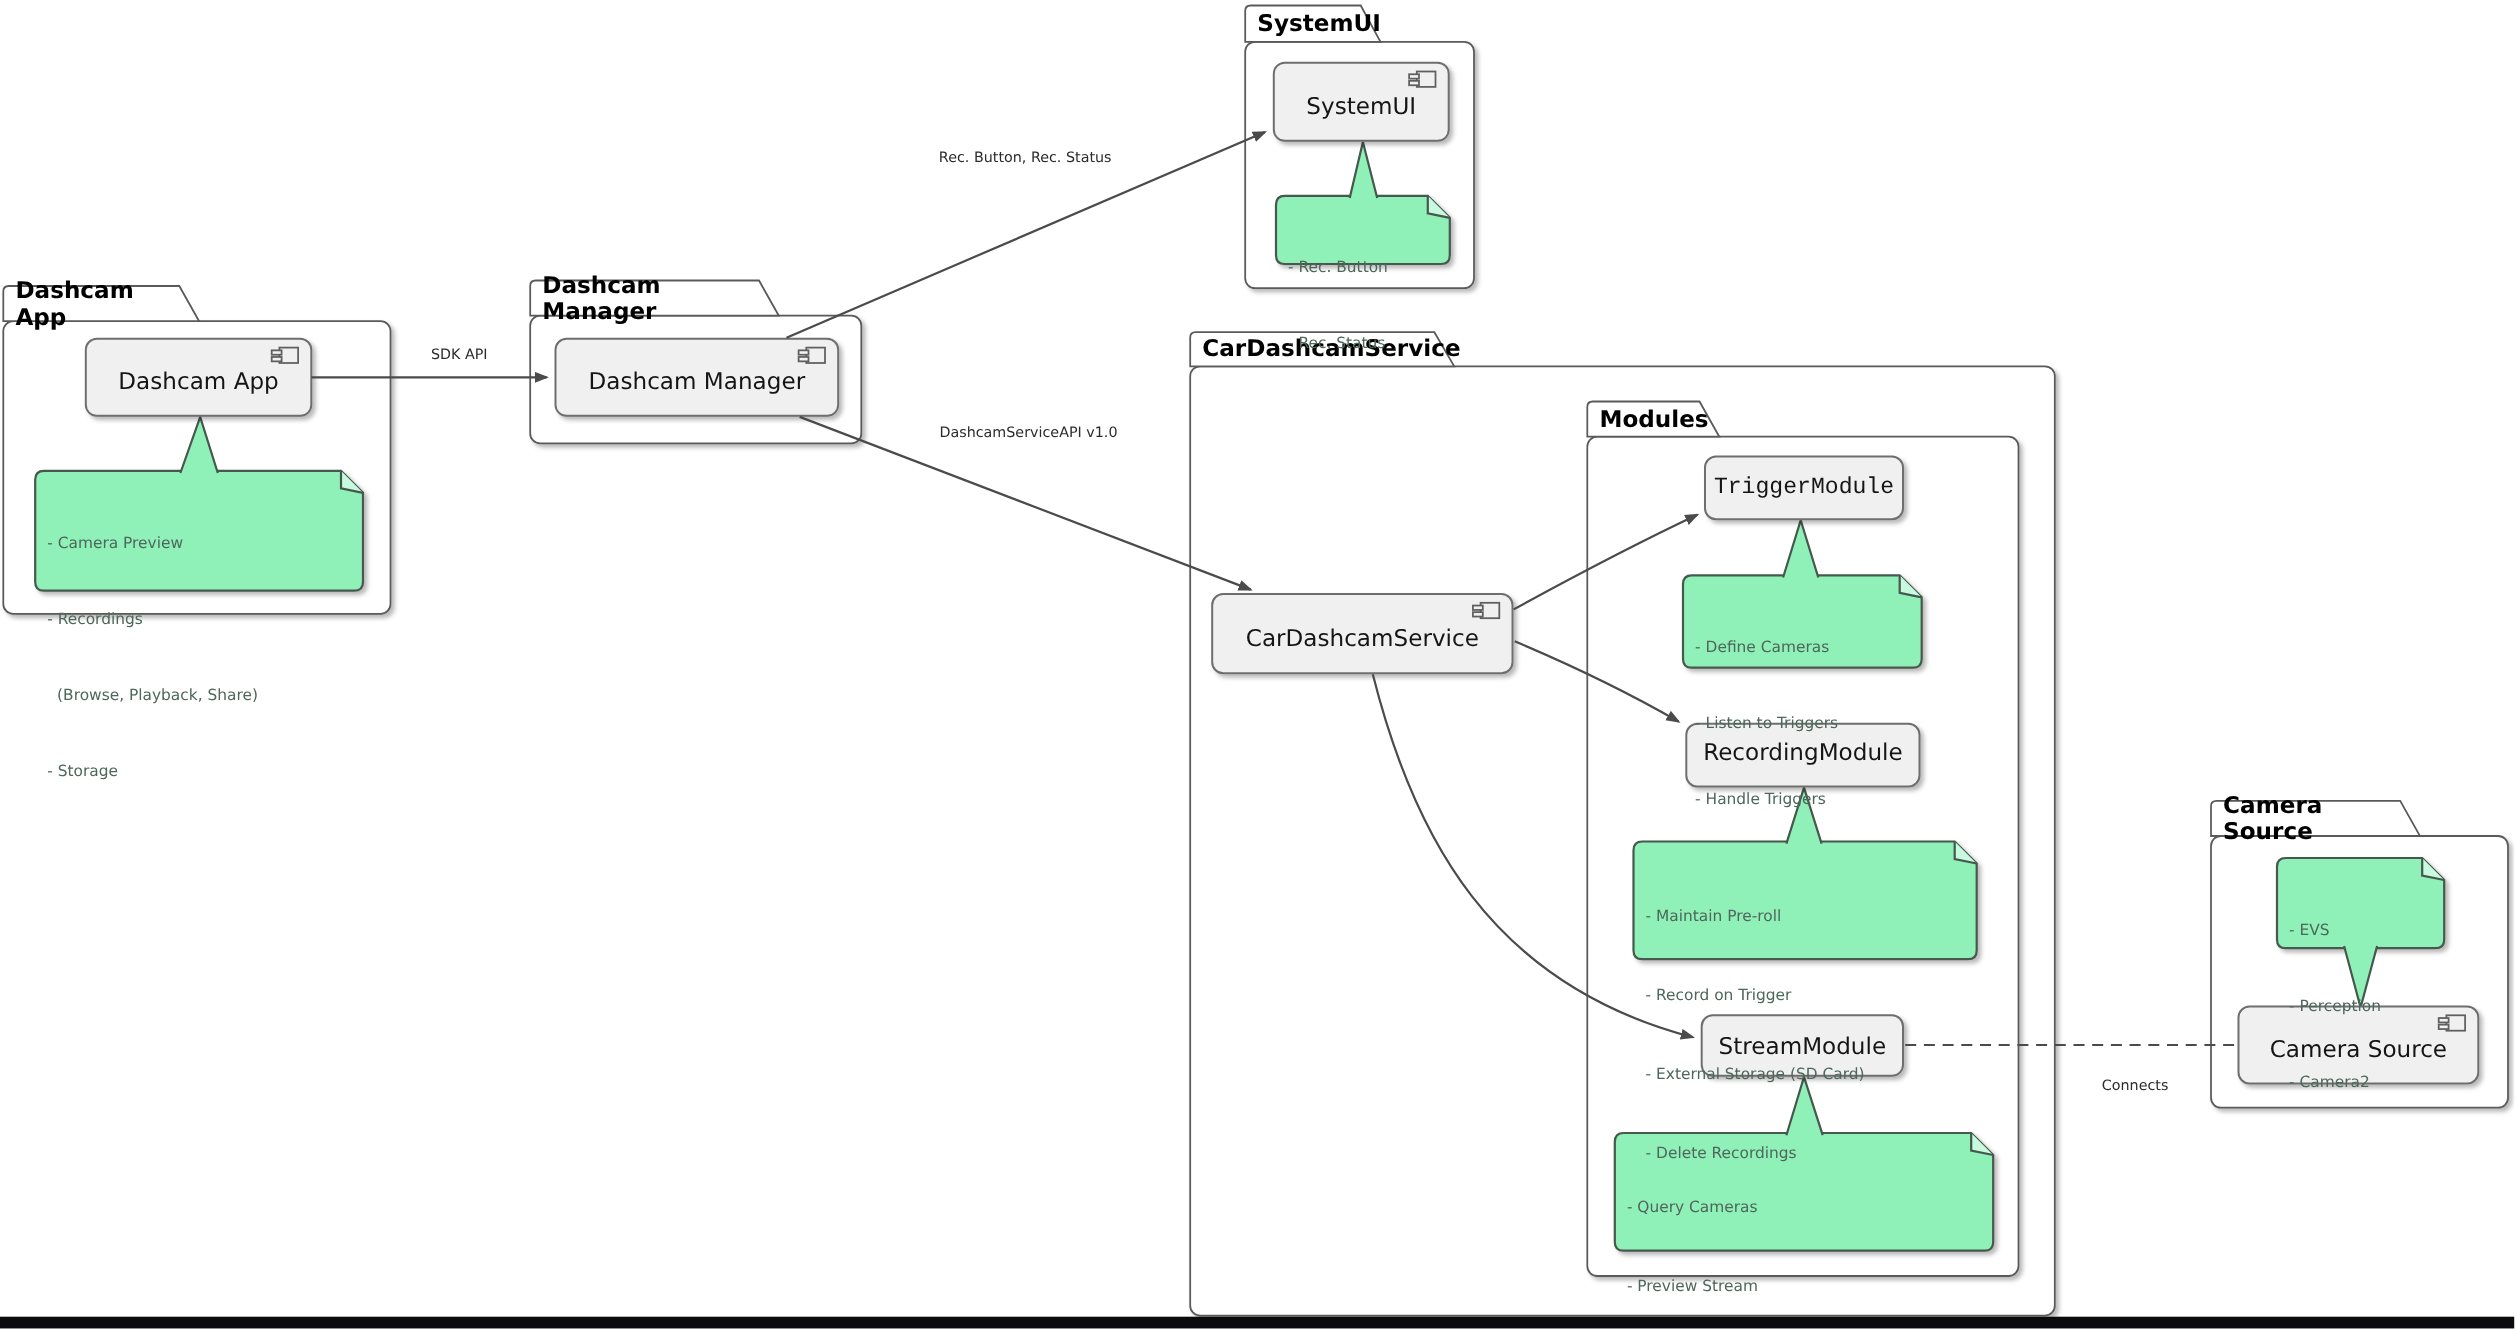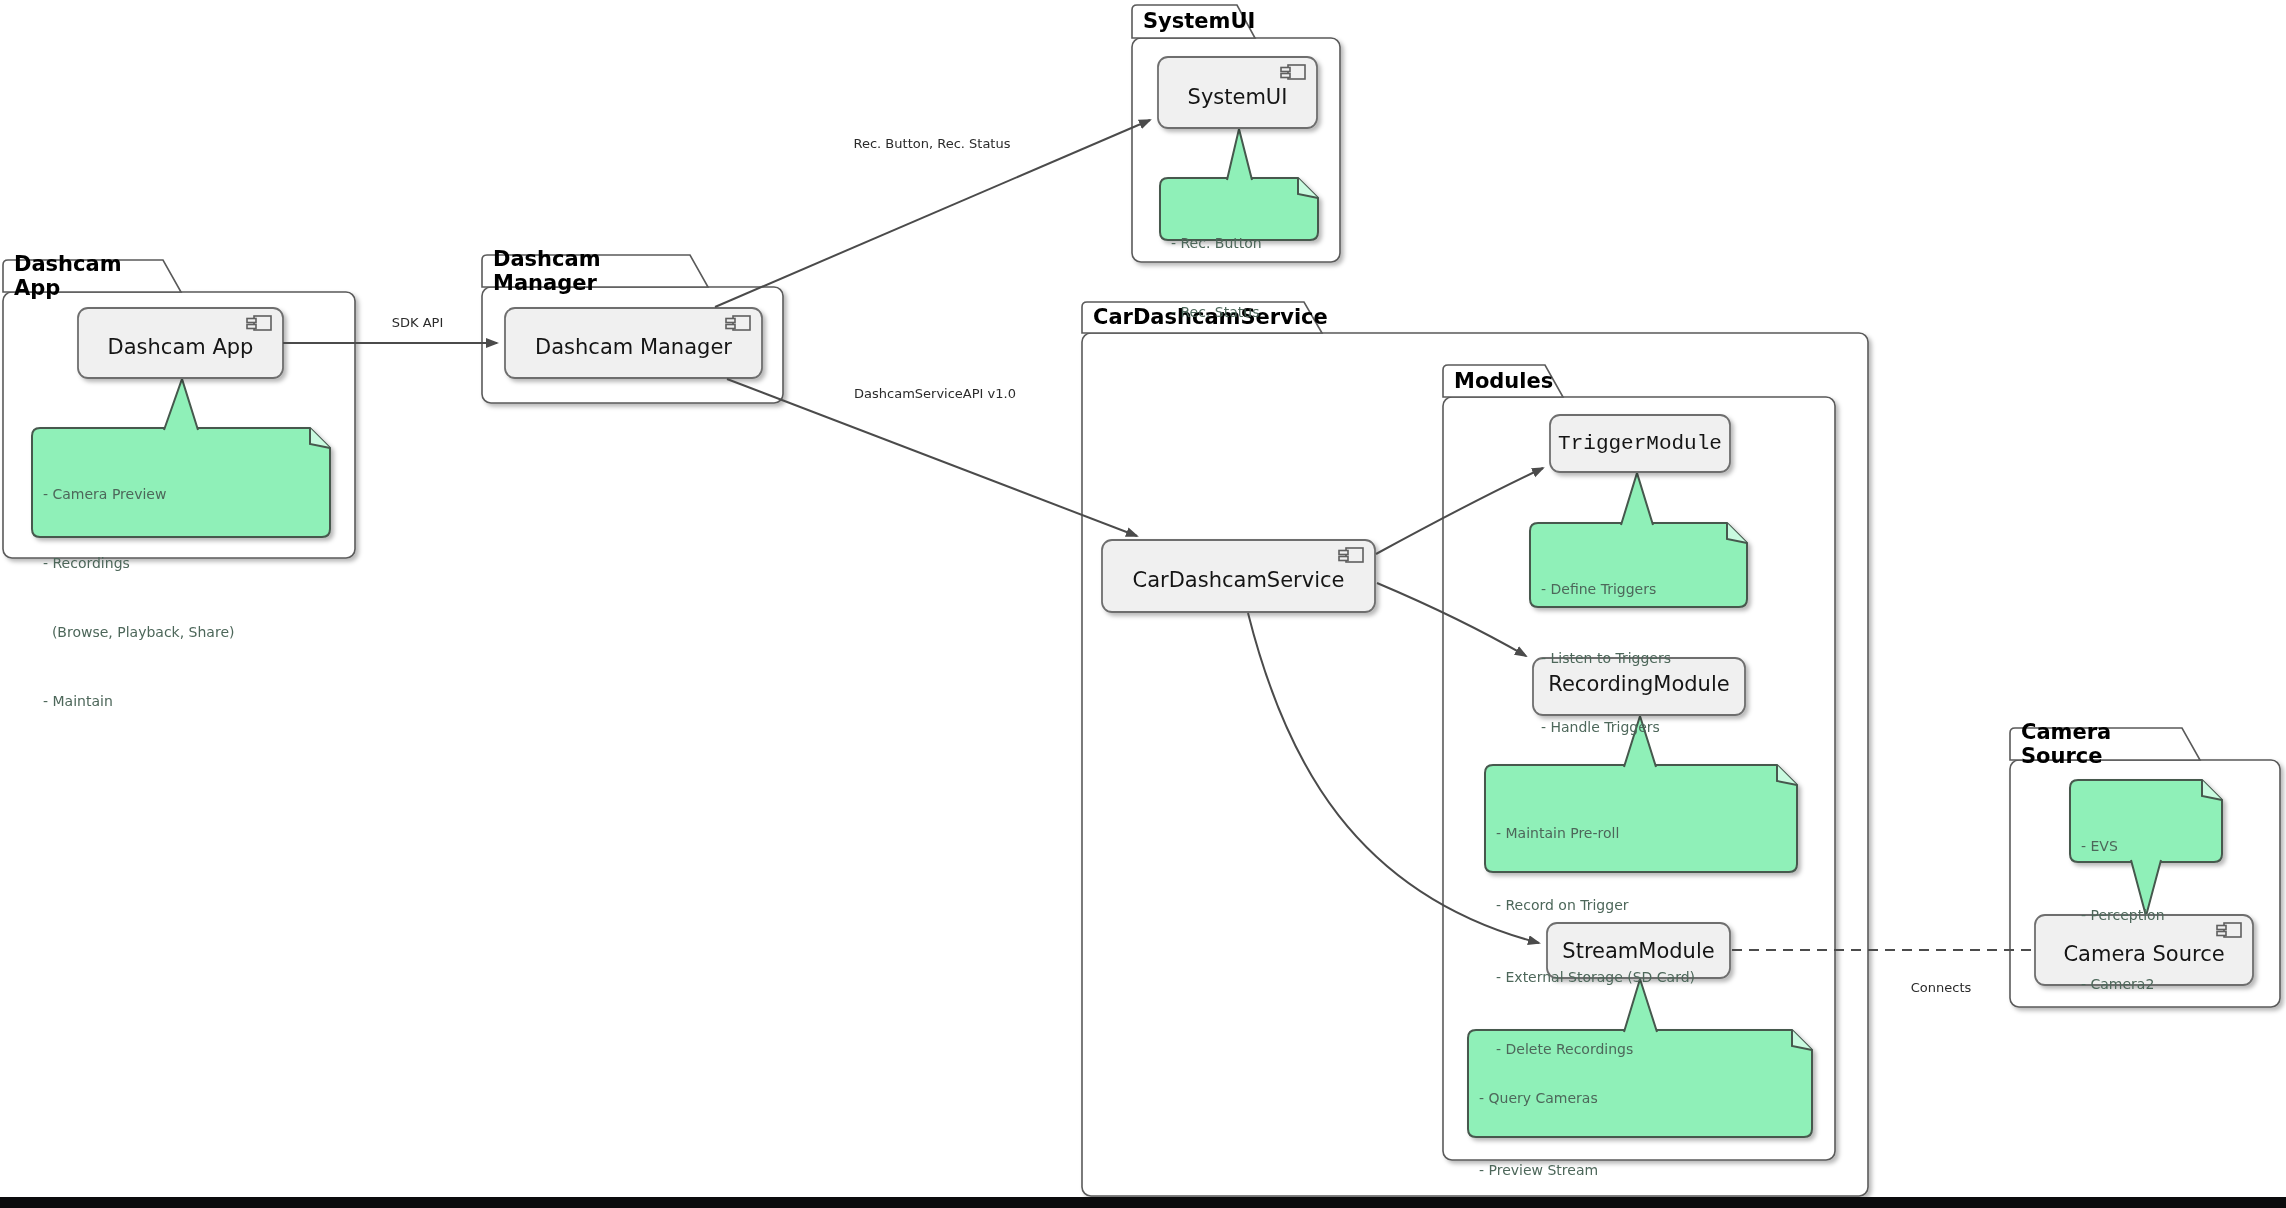--- a/index.html
+++ b/index.html
@@ -114,28 +114,28 @@
   <div class="abs comp-label" style="left:1102px;top:548px;width:273px;height:64px;">CarDashcamService</div>
   <div class="abs comp-label" style="left:1550px;top:415px;width:180px;height:57px;font-family:Liberation Mono, monospace;">TriggerModule</div>
   <div class="abs comp-label" style="left:1533px;top:658px;width:212px;height:51px;">RecordingModule</div>
   <div class="abs comp-label" style="left:1547px;top:923px;width:183px;height:55px;">StreamModule</div>
   <div class="abs comp-label" style="left:2035px;top:923px;width:218px;height:62px;">Camera Source</div>
 
   <div class="abs note-text" style="left:43px;top:437px;line-height:23px;">
     <span class="nline">- Camera Preview</span>
     <span class="nline">- Recordings</span>
     <span class="nline">  (Browse, Playback, Share)</span>
-    <span class="nline">- Maintain</span>
+    <span class="nline">- Storage</span>
   </div>
   <div class="abs note-text" style="left:1171px;top:186px;line-height:23px;">
     <span class="nline">- Rec. Button</span>
     <span class="nline">- Rec. Status</span>
   </div>
   <div class="abs note-text" style="left:1541px;top:532px;line-height:23px;">
-    <span class="nline">- Define Triggers</span>
+    <span class="nline">- Define Cameras</span>
     <span class="nline">- Listen to Triggers</span>
     <span class="nline">- Handle Triggers</span>
   </div>
   <div class="abs note-text" style="left:1496px;top:773px;line-height:24px;">
     <span class="nline">- Maintain Pre-roll</span>
     <span class="nline">- Record on Trigger</span>
     <span class="nline">- External Storage (SD Card)</span>
     <span class="nline">- Delete Recordings</span>
   </div>
   <div class="abs note-text" style="left:1479px;top:1038px;line-height:24px;">

